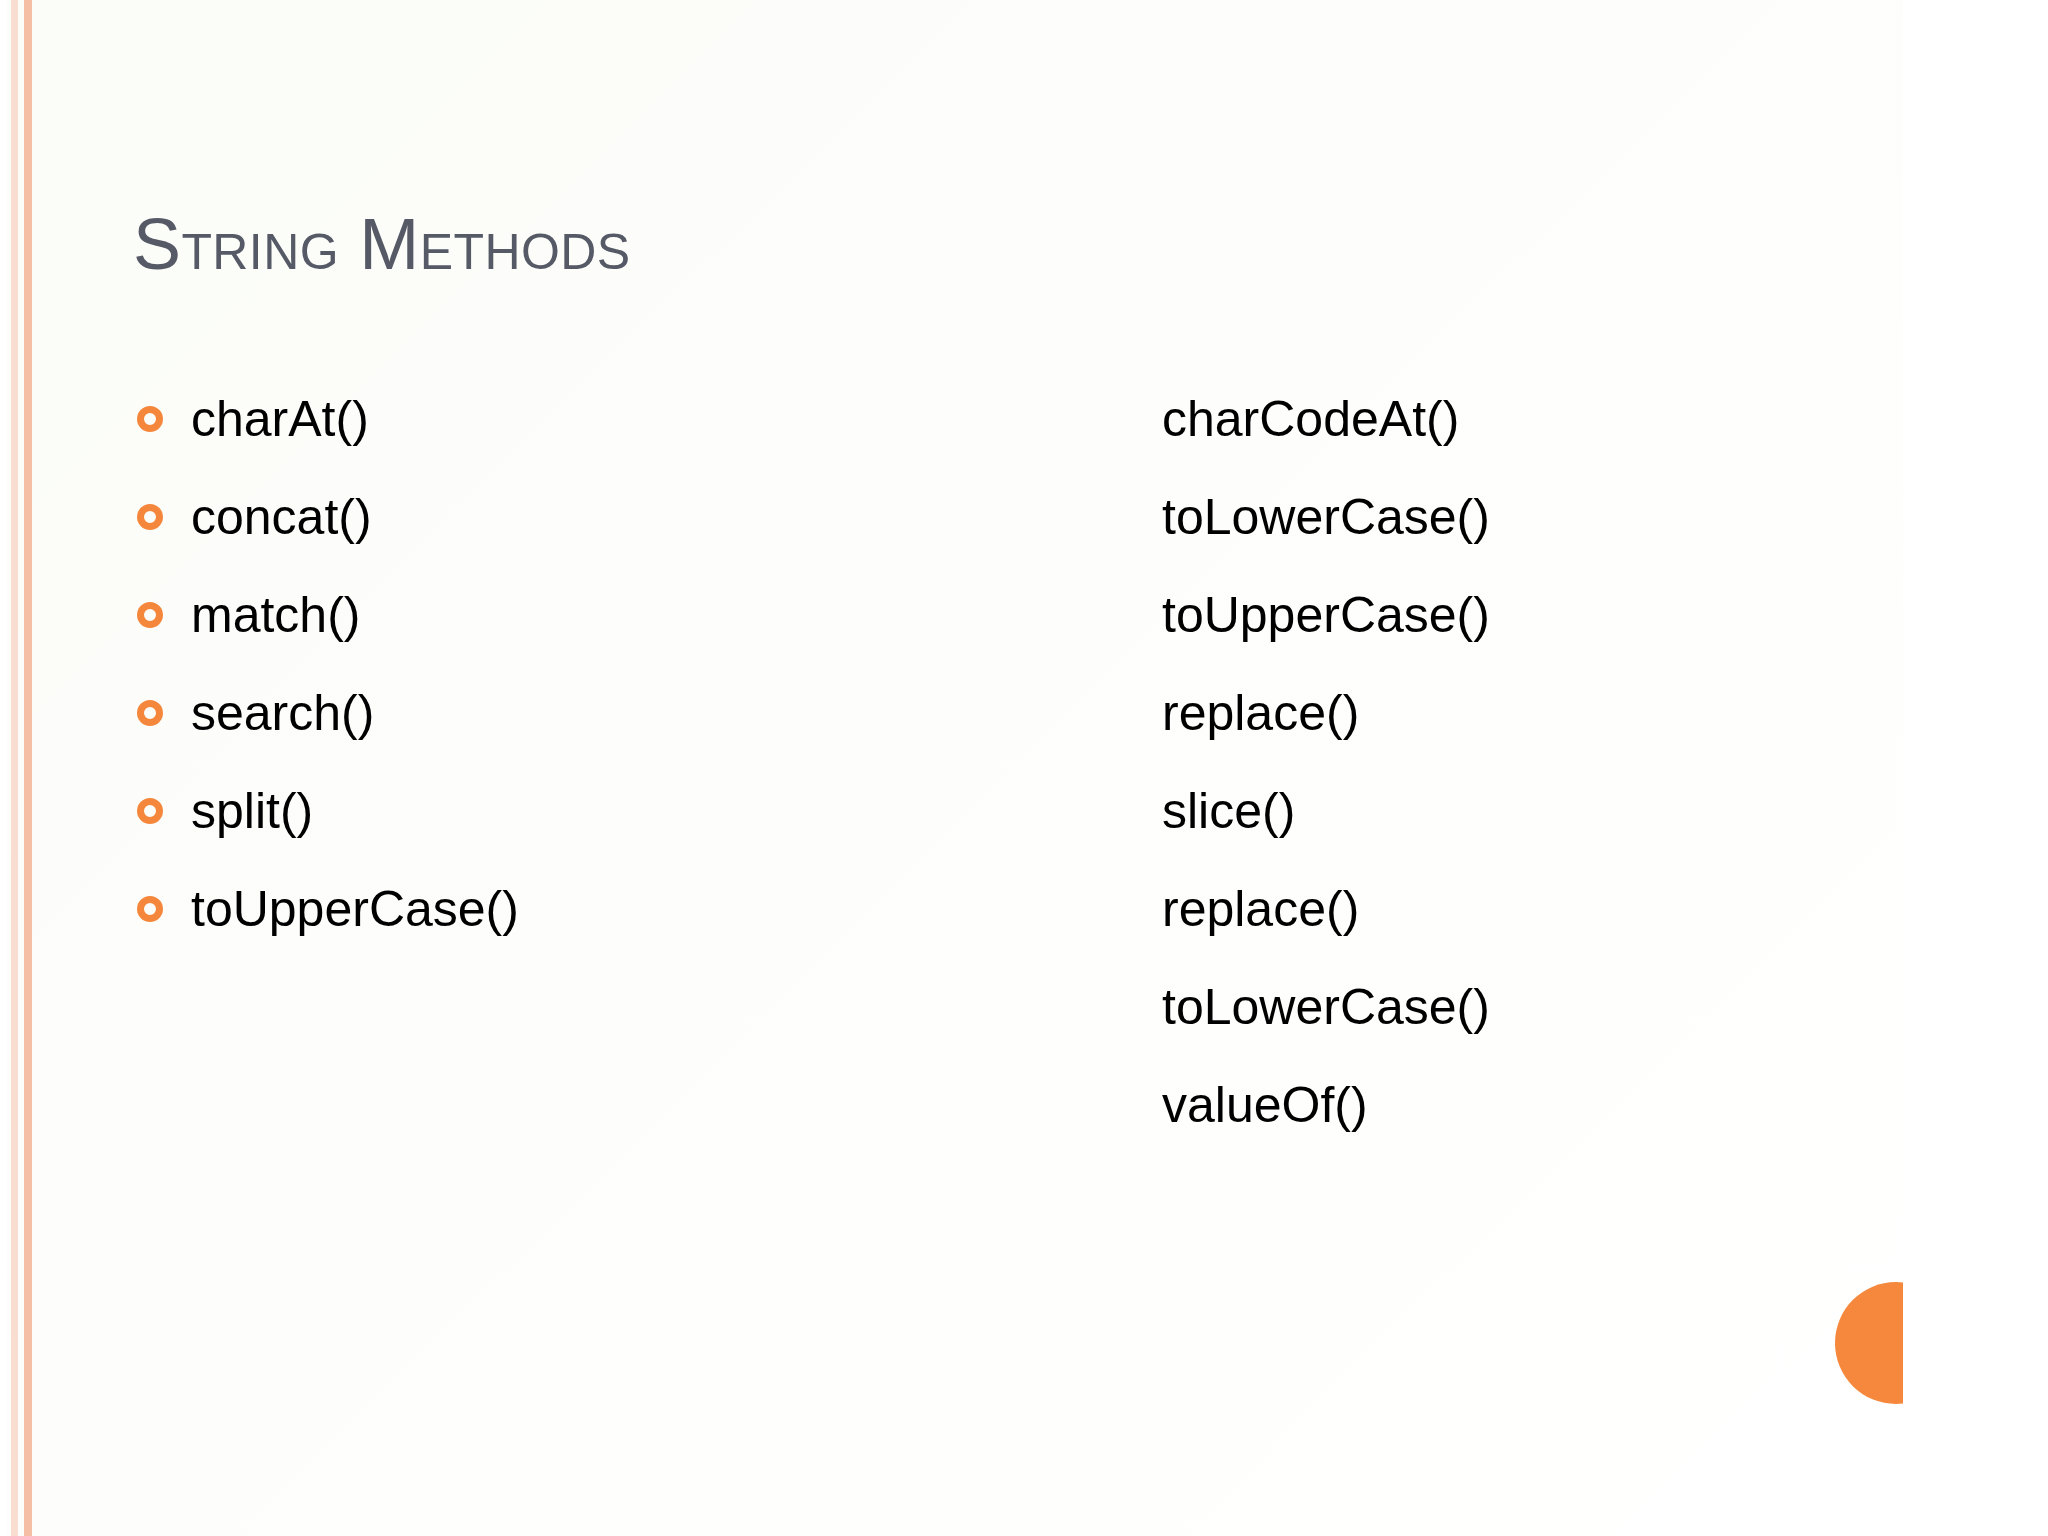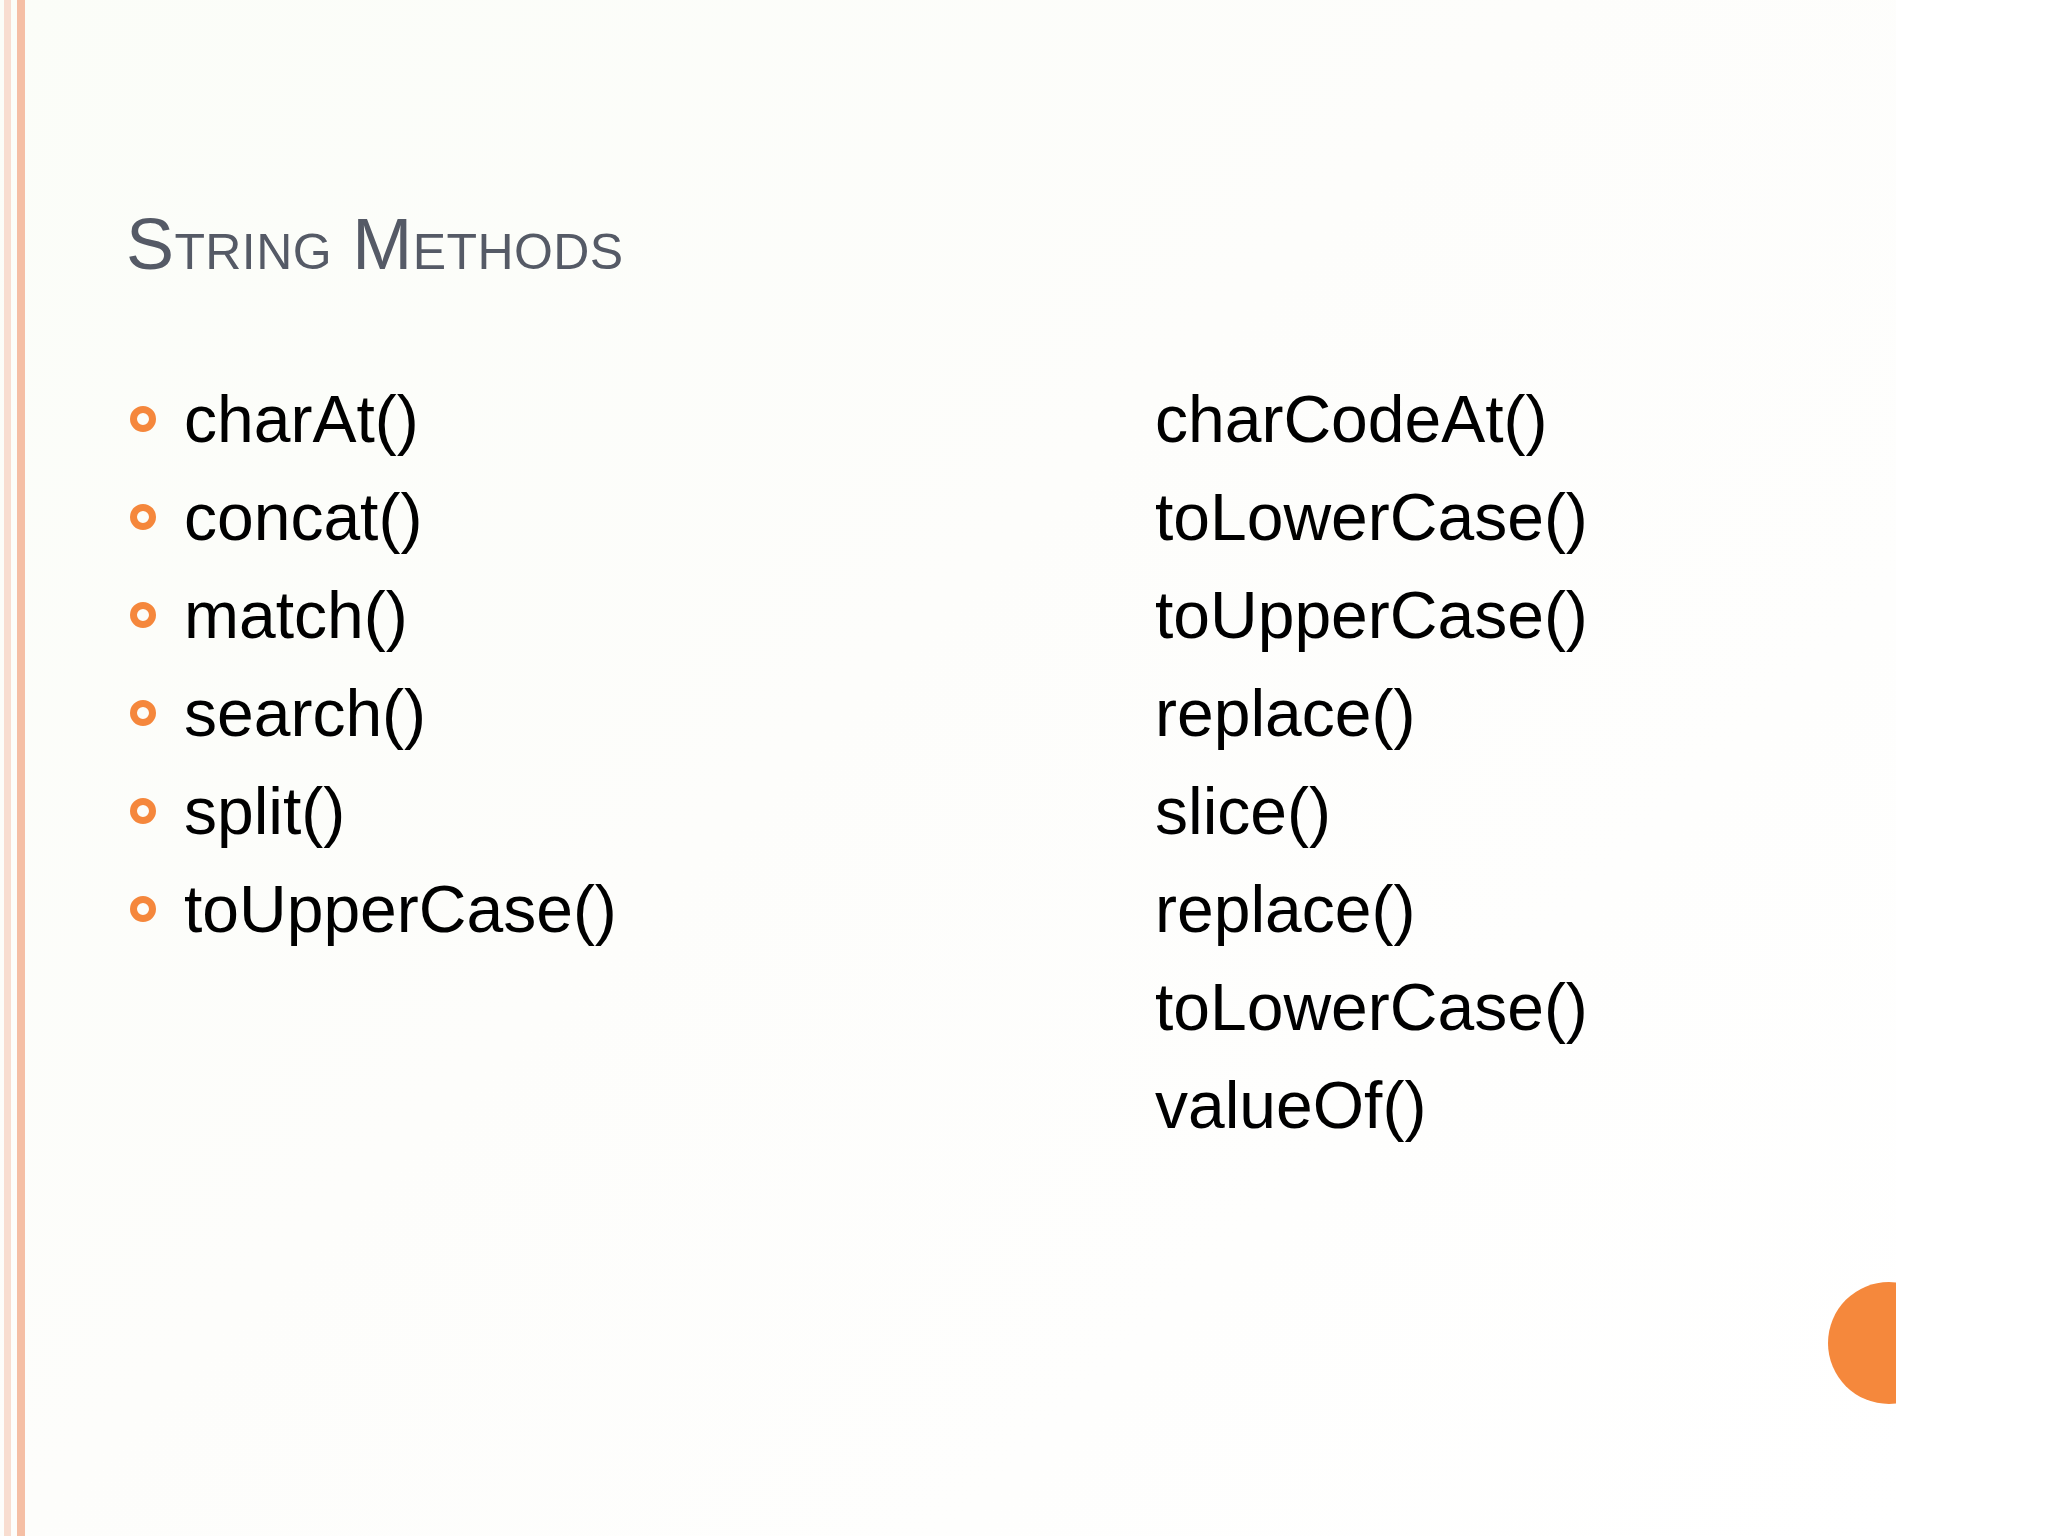--- a/index.html
+++ b/index.html
@@ -13,20 +13,21 @@
     font-family: "Liberation Sans", sans-serif;
     background: #ffffff;
   }
 
   .slide {
     position: relative;
     width: 1896px;
     height: 1536px;
     background: linear-gradient(135deg, #fbfdf8 0%, #fdfdfb 45%, #ffffff 100%);
     overflow: hidden;
+    margin-left: 7px;
   }
 
   
   .stripe {
     position: absolute;
     top: 0;
     height: 1536px;
   }
 
   
@@ -66,21 +67,21 @@
     position: absolute;
     top: 0;
   }
   .col-left  { left: 130px;  width: 900px; }
   .col-right { left: 1155px; width: 800px; }
 
   .item {
     display: flex;
     align-items: center;
     height: 98px;
-    font-size: 66px;
+    font-size: 50px;
     color: #000000;
     line-height: 1;
     white-space: nowrap;
   }
 
   .bullet {
     flex: 0 0 auto;
     width: 26px;
     height: 26px;
     border-radius: 50%;

